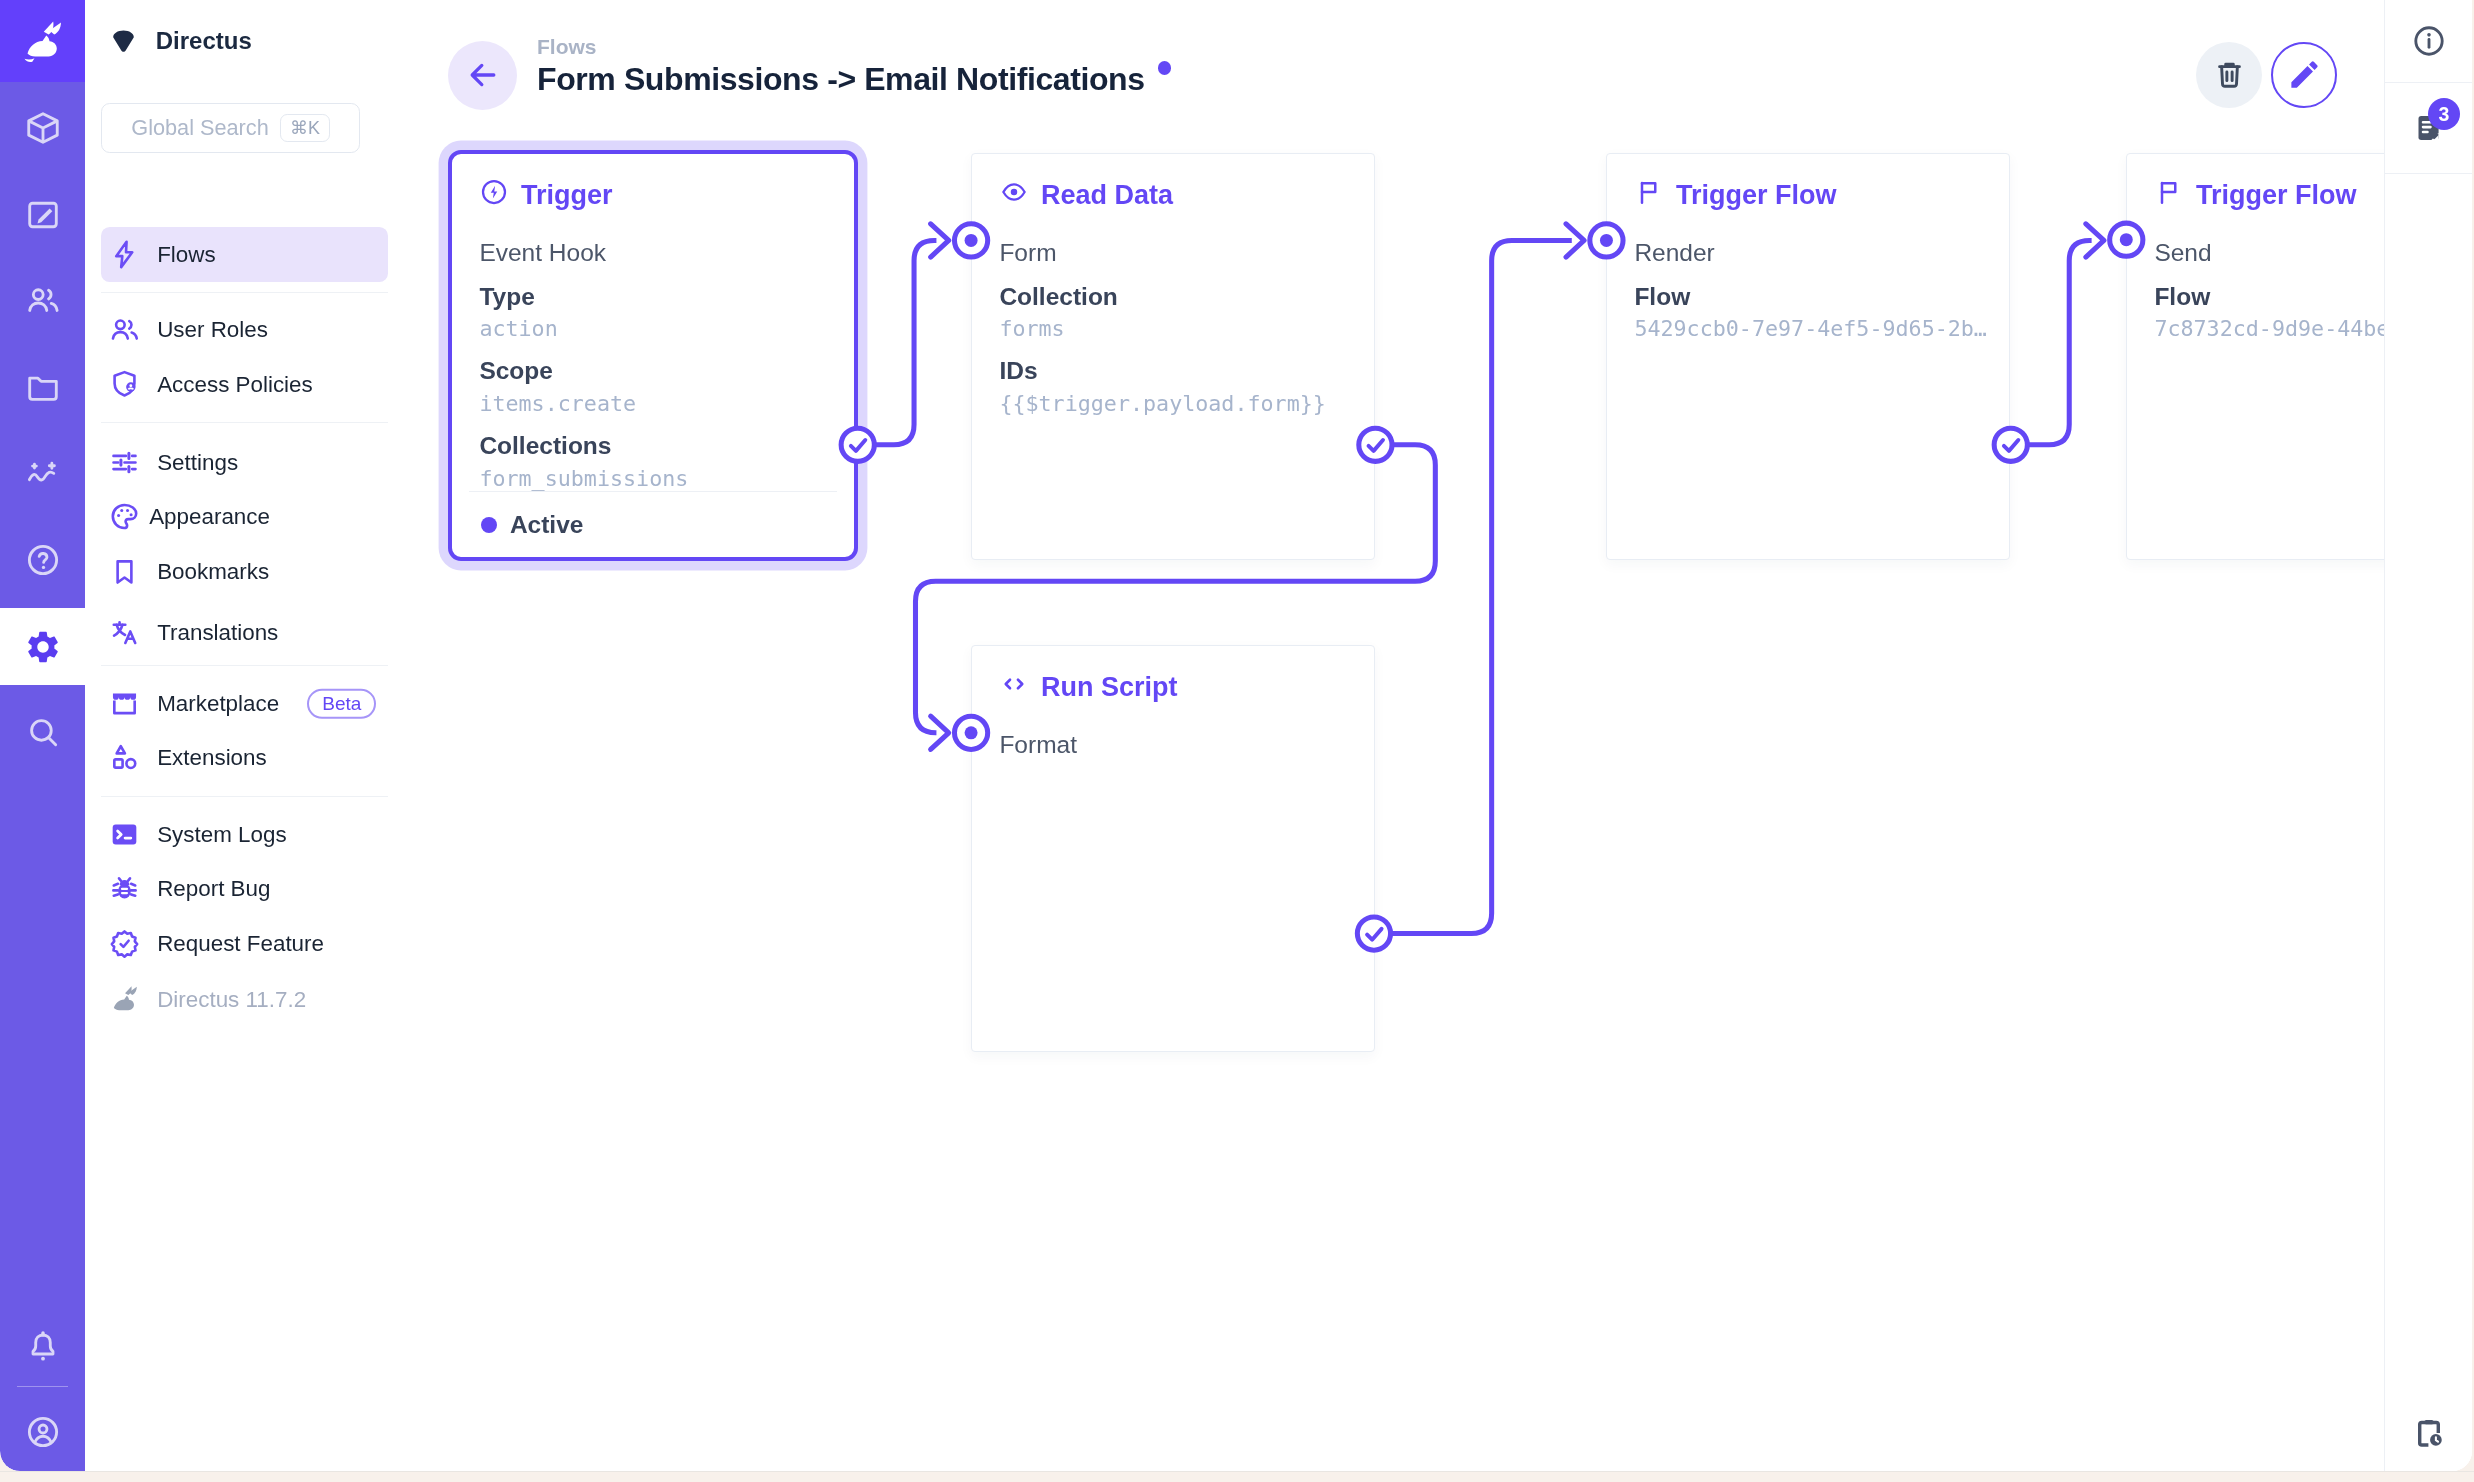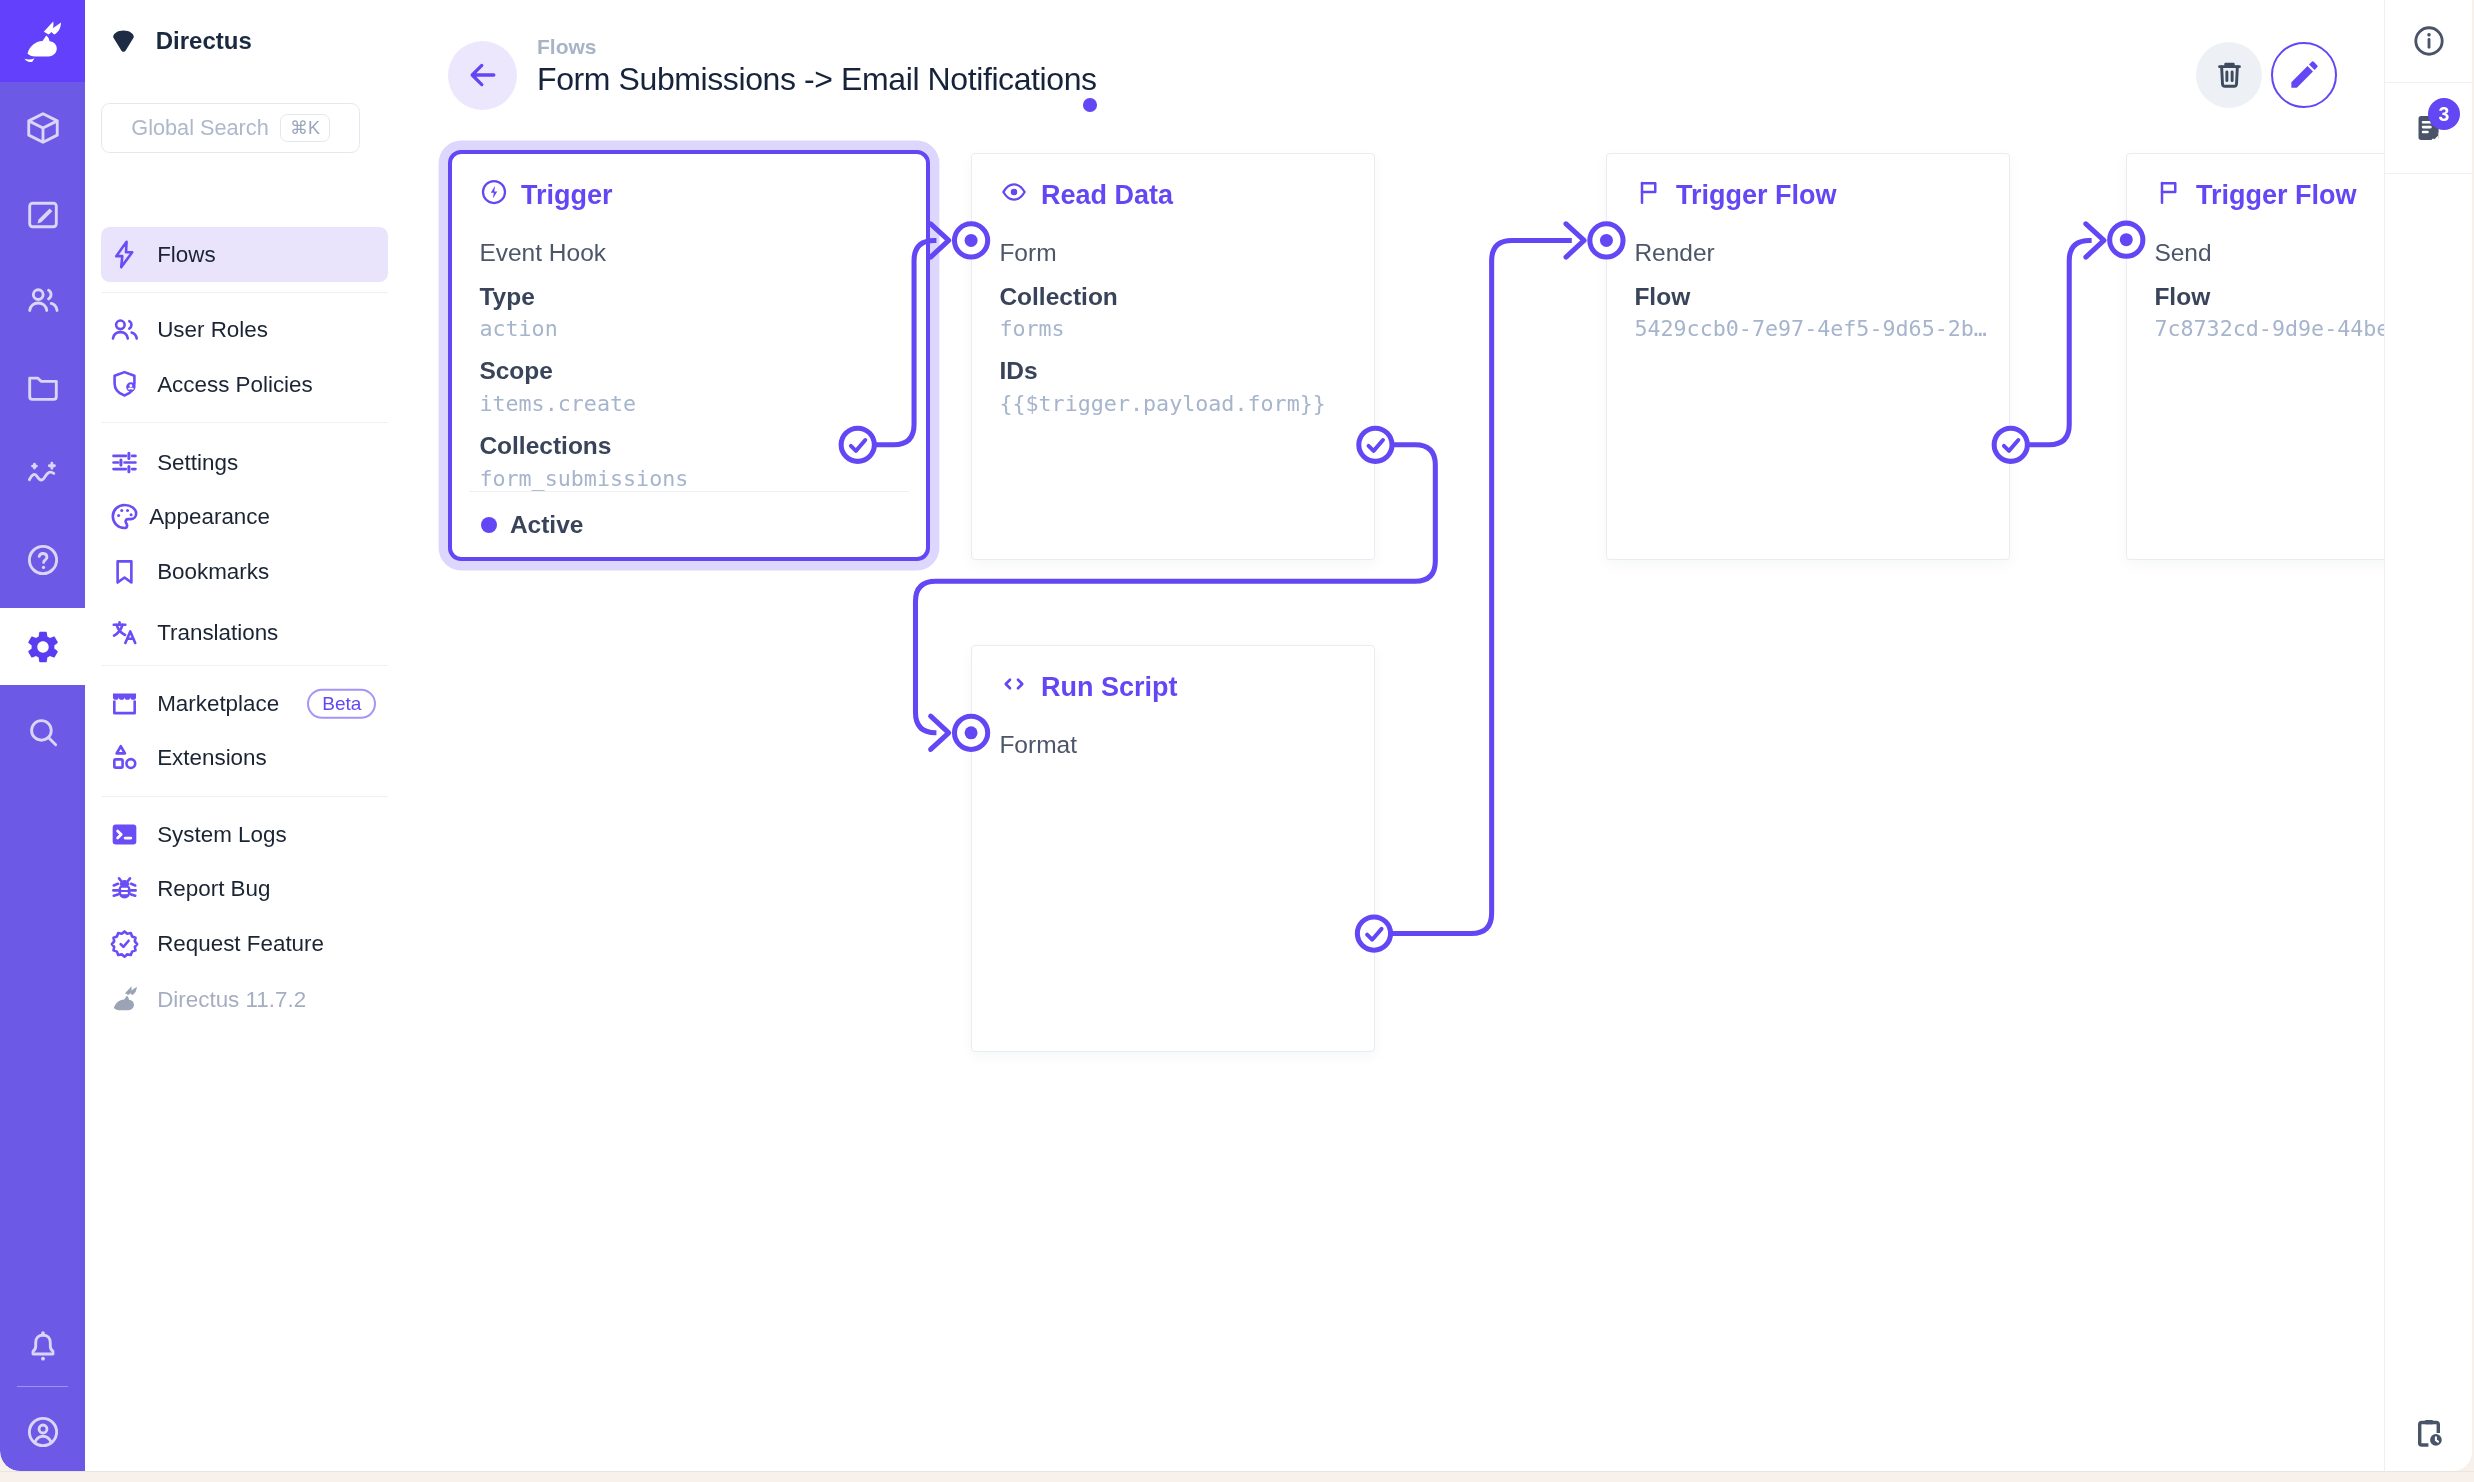--- a/index.html
+++ b/index.html
@@ -34,22 +34,22 @@
   .nav-item.dim .nic{color:#9AA4B5;}
   .beta-badge{position:absolute;right:11.6px;top:50%;transform:translateY(-50%);
     font-size:19px;font-weight:500;color:#6347F5;border:2.2px solid #A695F8;border-radius:16px;padding:2.2px 13px;}
   .nav-divider{position:absolute;left:16px;width:287px;height:1.4px;background:#EEF1F5;}
   
   .canvas{position:absolute;left:404px;top:0;width:2068px;height:1471px;background:#FFFFFF;}
   .back-btn{position:absolute;left:448px;top:41px;width:69px;height:69px;border-radius:50%;
     background:#ECE7FC;display:flex;align-items:center;justify-content:center;color:#6347F5;z-index:6;}
   .back-btn svg{width:36px;height:36px;}
   .breadcrumb{position:absolute;left:537px;top:35px;font-size:21px;font-weight:600;color:#A9B3C6;z-index:6;}
-  .page-title{position:absolute;left:537px;top:61px;font-size:32px;font-weight:400;color:#16233A;
-    letter-spacing:-0.4px;white-space:nowrap;z-index:6;display:flex;align-items:flex-end;flex-direction:column;}
+  .page-title{position:absolute;left:537px;top:61px;font-size:32px;font-weight:700;color:#16233A;
+    letter-spacing:-0.4px;white-space:nowrap;z-index:6;display:flex;align-items:flex-start;}
   .title-dot{display:inline-block;width:13.7px;height:13.7px;border-radius:50%;background:#6347F5;margin-left:13px;}
   .hbtn{position:absolute;top:42px;width:66px;height:66px;border-radius:50%;display:flex;
     align-items:center;justify-content:center;box-sizing:border-box;z-index:6;}
   .hbtn svg{width:35px;height:35px;}
   .trash-btn{left:2196px;background:#EDF1F6;color:#3E4A5E;}
   .edit-btn{left:2271px;background:#FFFFFF;border:2.9px solid #6347F5;color:#6347F5;}
   
   .rrail{position:absolute;left:2384px;top:0;width:88px;height:1471px;background:#FFFFFF;
     border-left:1.4px solid #EDF0F5;z-index:10;box-sizing:border-box;}
   .rrail .sec-div{position:absolute;left:0;width:88px;height:1.4px;background:#EDF0F5;}
@@ -107,21 +107,21 @@
     </span>
   </div>
   <div class="hbtn edit-btn">
     <span>
       <svg viewBox="0 0 24 24" fill="currentColor">
           <path d="M3 17.25V21h3.75L17.81 9.94l-3.75-3.75L3 17.25zM20.71 7.04c.39-.39.39-1.02 0-1.41l-2.34-2.34a1 1 0 0 0-1.41 0l-1.83 1.83 3.75 3.75 1.83-1.83z"></path>
         </svg>
     </span>
   </div>
 
-  <div class="card selected" style="left:448px;top:150px;width:482px;height:411px;">
+  <div class="card selected" style="left:448px;top:150px;width:410px;height:411px;">
     <div class="card-title">
       <span>
         <svg viewBox="0 0 24 24" fill="none" stroke="currentColor" stroke-width="1.8">
             <circle cx="12" cy="12" r="8.8"></circle>
             <path d="M12.9 6.9 9.4 12.5h2.4l-.7 4.6 3.5-5.6h-2.4z" fill="currentColor" stroke="none"></path>
           </svg>
       </span>
       <span>Trigger</span>
     </div>
     <div class="node-name">Event Hook</div>

